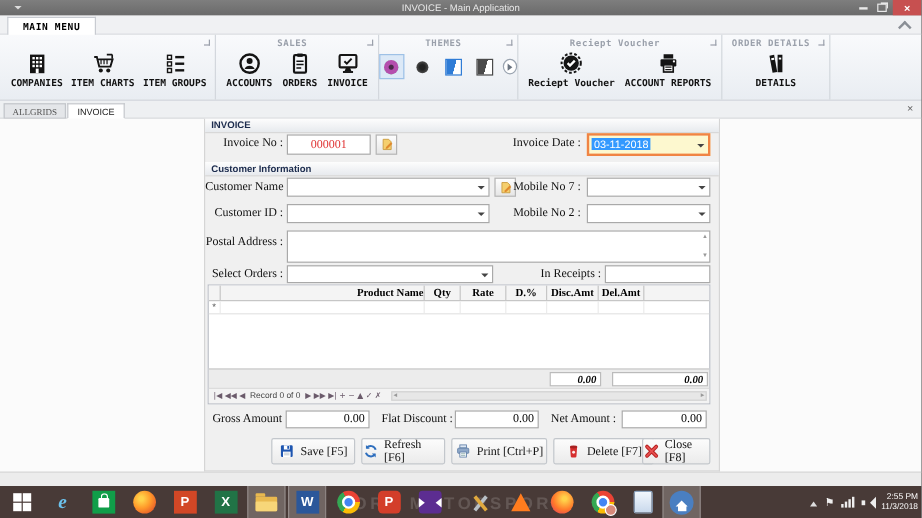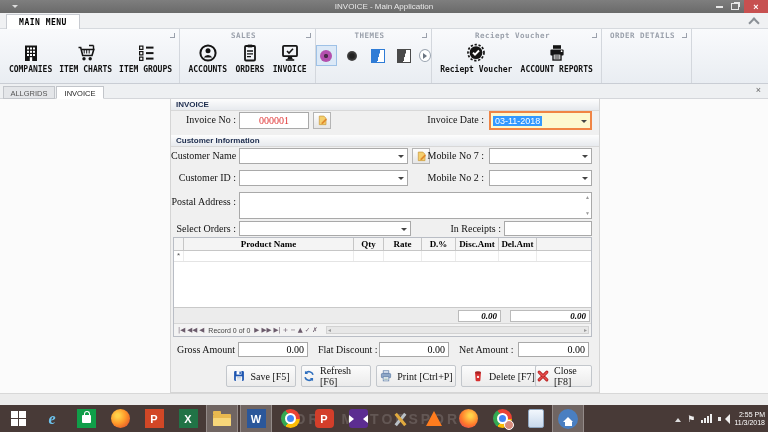--- a/index.html
+++ b/index.html
@@ -35,21 +35,21 @@
   .sw.sel{background:#dce9f7;border-color:#9ec1e6;}
   .sw-c1{width:12px;height:12px;border-radius:50%;background:radial-gradient(circle,#4a2a4a 20%,#b44fae 30%,#b44fae 68%,#6a6a6a 74%);}
   .sw-c2{width:10px;height:10px;border-radius:50%;background:radial-gradient(circle,#222 30%,#4a4a4a 70%,#888 95%);}
   .sw-b1{width:12px;height:12px;background:linear-gradient(105deg,#2f7cd6 55%,#fff 56%);border:1px solid #2f7cd6;}
   .sw-b2{width:12px;height:12px;background:linear-gradient(105deg,#4a4a4a 55%,#fff 56%);border:1px solid #4a4a4a;}
   .sw-arrow{width:11px;height:11px;border:1px solid #9aa4b0;border-radius:50%;display:flex;align-items:center;justify-content:center;cursor:pointer;background:#fff;}
   .sw-arrow i{width:0;height:0;border:3px solid transparent;border-left:4px solid #6a7480;margin-left:3px;}
   
   .tabstrip{position:absolute;left:0;top:84px;right:0;height:15px;background:#eef0f2;border-bottom:1px solid #d4d6da;box-sizing:border-box;}
   .dtab{position:absolute;top:2px;height:13px;font-size:7.5px;line-height:13px;text-align:center;border:1px solid #c2c5ca;box-sizing:border-box;cursor:pointer;}
-  .dtab-allgrids{left:3px;width:52px;background:#e4e6e9;color:#555;}
+  .dtab-allgrids{left:3px;width:52px;background:#e4e6e9;color:#555;font-family:Liberation Serif, serif;}
   .dtab-invoice{left:56px;width:48px;background:#fff;border-bottom-color:#fff;color:#222;}
   .tab-close{position:absolute;right:7px;top:1px;font-size:9px;color:#666;cursor:pointer;}
   
   .content{position:absolute;left:0;top:99px;right:0;height:294px;background:#fbfbfb;}
   .panel{position:absolute;left:170px;top:0;width:430px;height:294px;background:#f0f0f0;border:1px solid #d5d5d5;border-top:none;box-sizing:border-box;}
   .sechdr{position:absolute;left:0;right:0;height:12px;background:linear-gradient(#fdfdfd,#e7eaee);border-bottom:1px solid #d8d8d8;
           font:bold 8px "Liberation Sans",sans-serif;color:#1b2b4d;line-height:12px;padding-left:5px;box-sizing:border-box;}
   .flabel{position:absolute;font:10px "Liberation Serif",serif;color:#111;text-align:right;height:16px;line-height:16px;white-space:nowrap;}
   .tbox,.combo{position:absolute;background:#fff;border:1px solid #a9a9a9;box-sizing:border-box;font:10px "Liberation Serif",serif;color:#222;}
   .dd{position:absolute;right:3px;top:50%;margin-top:-1px;width:0;height:0;border:3px solid transparent;border-top-color:#444;}
@@ -297,20 +297,37 @@
               </svg>
             </span>
           <span class="rlabel">ACCOUNT REPORTS</span>
         </div>
       </div>
     </div>
 
     <div class="rgroup" style="left:602px;width:90px;">
       <div class="rg-title">ORDER DETAILS</div>
       <span class="launcher"></span>
+      <div class="ritems">
+        <div class="ritem">
+          <span>
+              <svg viewBox="0 0 20 20">
+                <g class="ic-k">
+                  <path d="M4.2 3.4l3.9-.7 2.6 14.2-3.9.7z"></path>
+                  <path d="M11 2.7h4v14.5h-4z"></path>
+                </g>
+                <g fill="#fff">
+                  <path d="M5.6 5.6l2.4-.4.3 1.6-2.4.4z"></path>
+                  <rect x="12" y="5" width="2" height="1.6"></rect>
+                </g>
+              </svg>
+            </span>
+          <span class="rlabel">DETAILS</span>
+        </div>
+      </div>
     </div>
   </div>
 
   <div class="tabstrip">
     <div class="dtab dtab-allgrids">ALLGRIDS</div>
     <div class="dtab dtab-invoice">INVOICE</div>
     <span class="tab-close">×</span>
   </div>
 
   <div class="content">
@@ -367,21 +384,21 @@
       <div class="flabel" style="left:0;top:122px;width:65px;">Select Orders :</div>
       <div class="combo" style="left:68px;top:122px;width:172px;height:15px;">
           <i class="dd"></i>
         </div>
       <div class="flabel" style="left:275px;top:122px;width:55px;">In Receipts :</div>
       <div class="tbox" style="left:333px;top:122px;width:88px;height:15px;"></div>
 
       <div class="grid">
         <div class="ghead">
           <div class="gc" style="width:10px;"></div>
-          <div class="gc" style="width:170px;">Product Name</div>
+          <div class="gc" style="width:170px;text-align:right;">Product Name</div>
           <div class="gc" style="width:30px;">Qty</div>
           <div class="gc" style="width:38px;">Rate</div>
           <div class="gc" style="width:34px;">D.%</div>
           <div class="gc" style="width:43px;">Disc.Amt</div>
           <div class="gc" style="width:38px;">Del.Amt</div>
           <div class="gc" style="flex:1;border-right:none;margin-top:15px;">Amount</div>
         </div>
         <div class="grow">
           <div class="gcell" style="width:10px;">*</div>
           <div class="gcell" style="width:170px;"></div>

